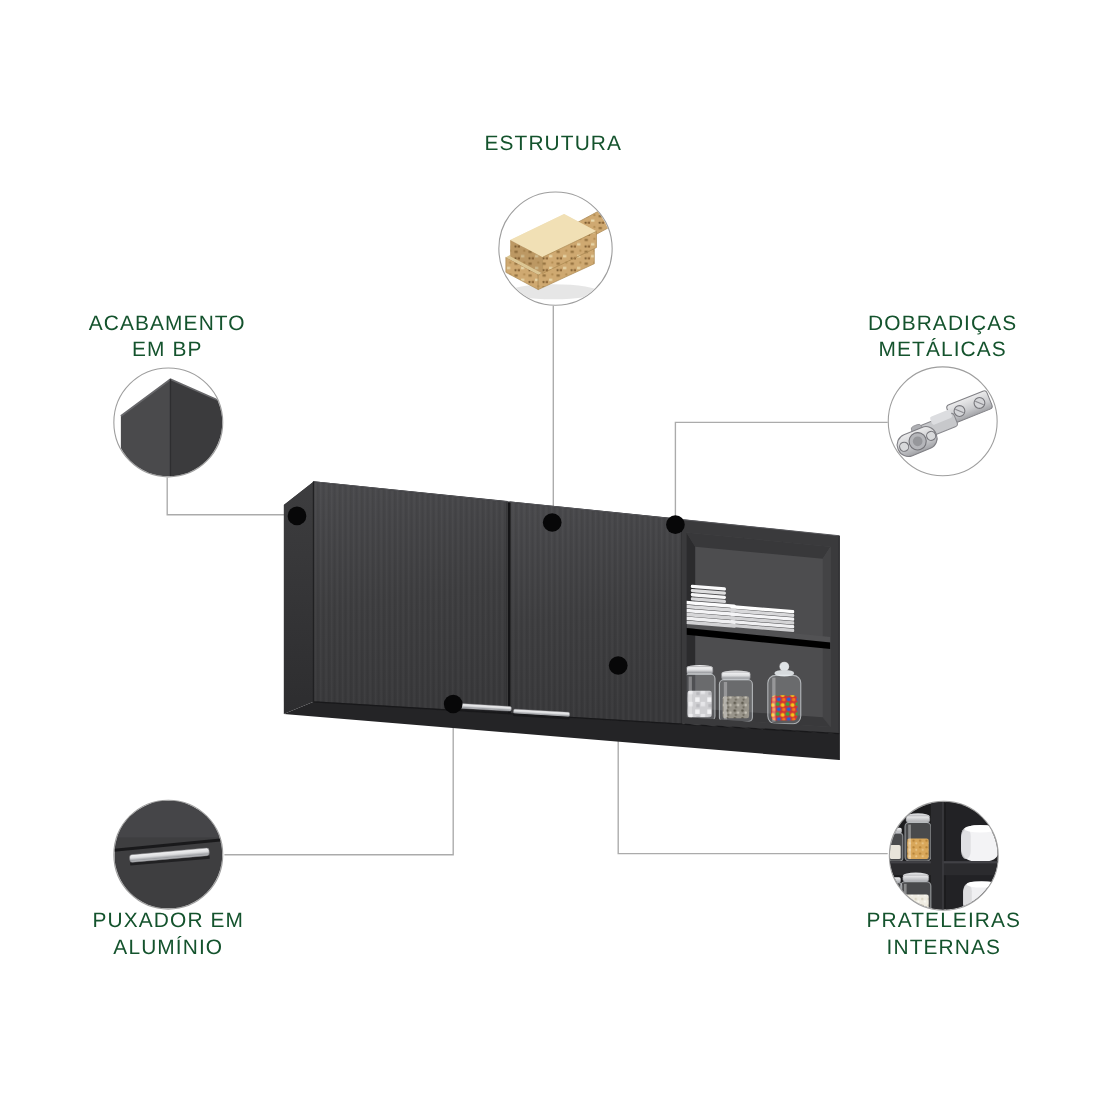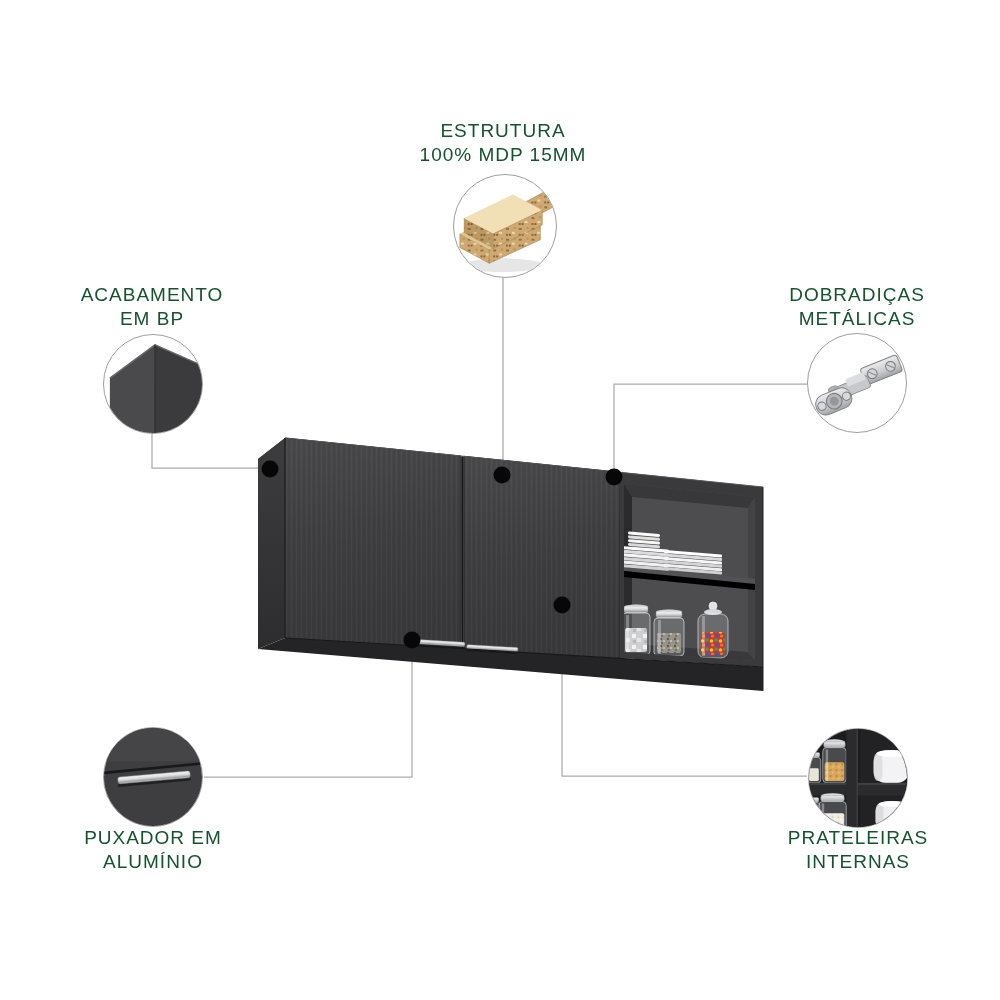--- a/index.html
+++ b/index.html
@@ -169,21 +169,20 @@
     <circle cx="270" cy="469" r="8.5"></circle>
     <circle cx="502" cy="475" r="8.5"></circle>
     <circle cx="614" cy="477" r="8.5"></circle>
     <circle cx="412" cy="640" r="8.5"></circle>
     <circle cx="562" cy="605" r="8.5"></circle>
   </g>
 </svg>
 
 <div class="callout-label l-estrutura">
   <div>ESTRUTURA</div>
-  <div>100% MDP 15MM</div>
 </div>
 <div class="callout-label l-acabamento">
   <div>ACABAMENTO</div>
   <div>EM BP</div>
 </div>
 <div class="callout-label l-dobradicas">
   <div>DOBRADIÇAS</div>
   <div>METÁLICAS</div>
 </div>
 <div class="callout-label l-puxador">

